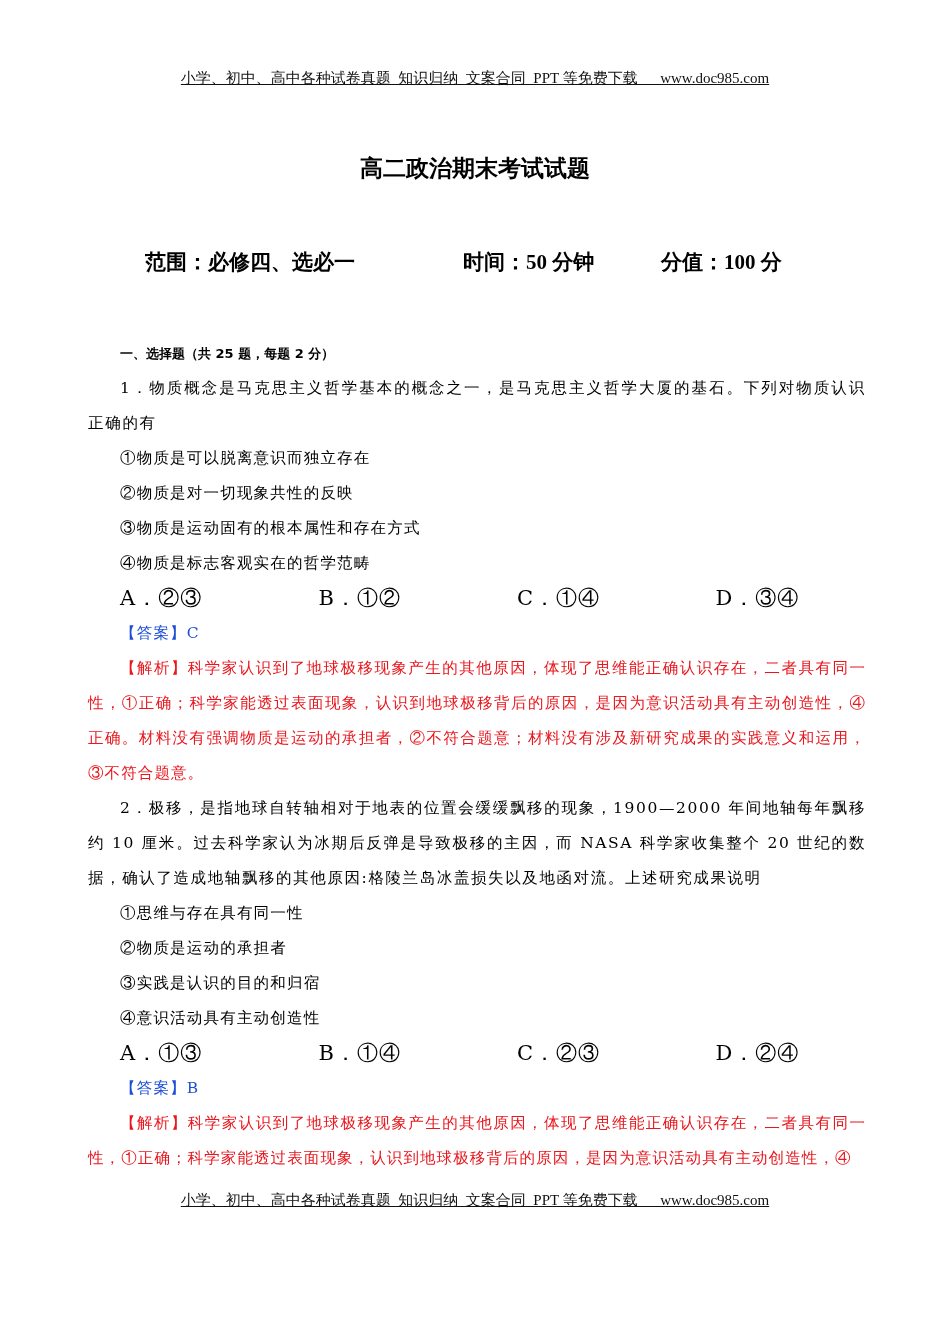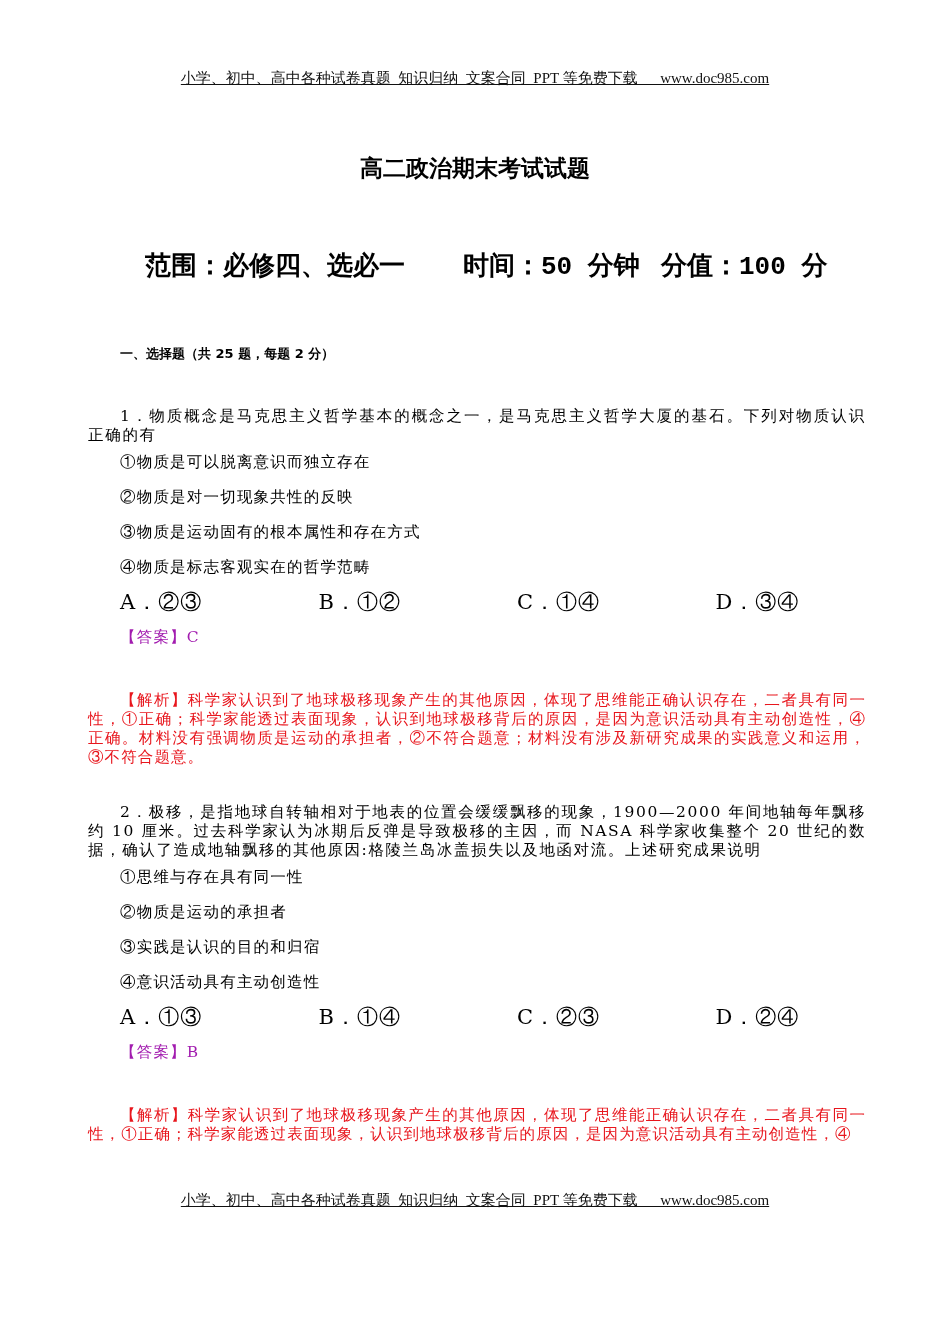--- a/index.html
+++ b/index.html
@@ -12,32 +12,32 @@
     text-decoration: underline;
   }
   .header-line { top: 69px; }
   .footer-line { top: 1191px; }
   .title {
     position: absolute; top: 153px; left: 0; width: 950px; text-align: center;
     font-size: 23px; font-weight: bold; font-family: "DejaVu Sans", "Liberation Sans", sans-serif;
   }
   .subtitle {
     position: absolute; top: 248px; left: 145px; width: 700px;
-    font-size: 26px; font-weight: bold; font-family: Liberation Mono, monospace;
+    font-size: 21px; font-weight: bold; font-family: Liberation Serif, serif;
     display: flex; white-space: nowrap;
   }
   .subtitle .scope { width: 318px; }
   .subtitle .time { width: 198px; }
   .content { position: absolute; left: 88px; top: 336px; width: 778px; }
   .line { font-size: 15.5px; line-height: 35px; height: 35px; white-space: nowrap; letter-spacing: 1.2px; }
   .indent { padding-left: 32px; }
   .section { font-weight: bold; font-family: "DejaVu Sans", "Liberation Sans", sans-serif; font-size: 13px; letter-spacing: 0; }
-  .para { font-size: 15.5px; line-height: 19px; text-indent: 32px; letter-spacing: 1.6px; text-align: justify; margin-top: 36px; }
+  .para { font-size: 15.5px; line-height: 35px; text-indent: 32px; letter-spacing: 1.6px; text-align: justify; }
   .para.red { color: #e8161d; letter-spacing: 1.1px; }
-  .red { color: #a21caf; }
+  .red { color: #1d4ed8; }
   .options { display: flex; padding-left: 32px; font-size: 21px; line-height: 35px; height: 35px; letter-spacing: 1px; gap: 48px; }
   .options .opt { width: 184px; }
   .options .opt:nth-child(2) { width: 184px; }
   .options .opt:nth-child(3) { width: 184px; }
 </style>
 </head>
 <body>
 
 <div class="header-line">小学、初中、高中各种试卷真题  知识归纳  文案合同  PPT 等免费下载      www.doc985.com</div>
 

